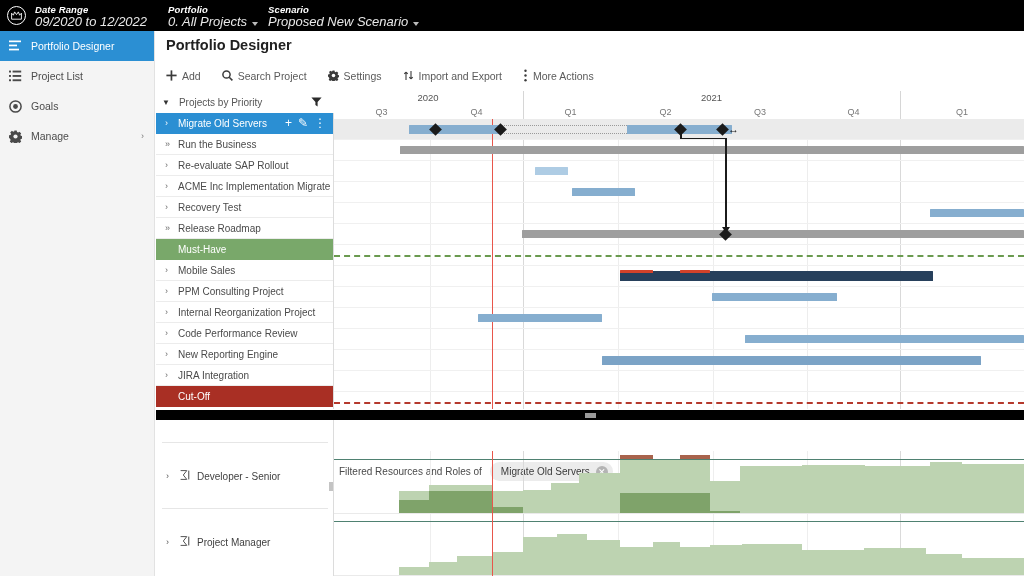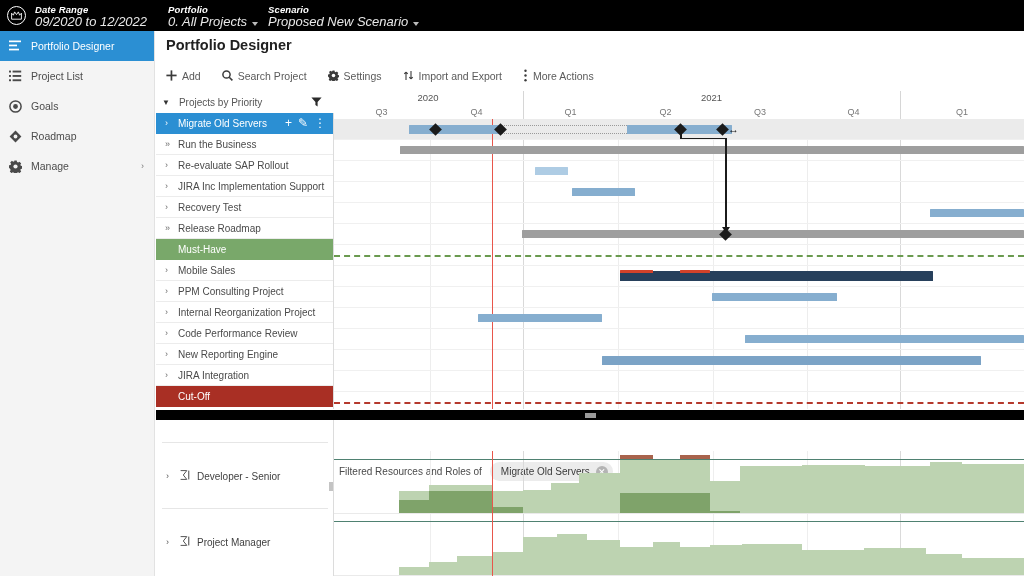--- a/index.html
+++ b/index.html
@@ -263,29 +263,20 @@
             <svg width="13" height="13" viewBox="0 0 13 13">
               <circle cx="6.5" cy="6.5" r="5.6" fill="none" stroke="#4a4a4a" stroke-width="1.5"></circle>
               <circle cx="6.5" cy="6.5" r="2.4" fill="#4a4a4a"></circle>
             </svg>
           </span>
           <span>Goals</span>
         </div>
         <div class="nav-item">
           <span class="ni-icon">
             <svg width="13" height="13" viewBox="0 0 13 13">
-              <path d="M6.5 0.6 L12.4 6.5 L6.5 12.4 L0.6 6.5 Z" fill="#4a4a4a"></path>
-              <circle cx="6.5" cy="6.5" r="1.9" fill="#f4f4f4"></circle>
-            </svg>
-          </span>
-          <span>Roadmap</span>
-        </div>
-        <div class="nav-item">
-          <span class="ni-icon">
-            <svg width="13" height="13" viewBox="0 0 13 13">
               <path d="M5.3 0.5h2.4l.35 1.6 1.1.45 1.35-.85 1.7 1.7-.85 1.35.45 1.1 1.6.35v2.4l-1.6.35-.45 1.1.85 1.35-1.7 1.7-1.35-.85-1.1.45-.35 1.6H5.3l-.35-1.6-1.1-.45-1.35.85-1.7-1.7.85-1.35-.45-1.1L0 7.7V5.3l1.6-.35.45-1.1-.85-1.35 1.7-1.7 1.35.85 1.1-.45Z" fill="#4a4a4a"></path>
               <circle cx="6.5" cy="6.5" r="2.1" fill="#f4f4f4"></circle>
             </svg>
           </span>
           <span>Manage</span>
           <span class="nav-chevron">›</span>
         </div>
       </div>
   </div>
 
@@ -362,21 +353,21 @@
       <div class="pl-row">
         <span class="pl-arrow">»</span>
         <span>Run the Business</span>
       </div>
       <div class="pl-row">
         <span class="pl-arrow">›</span>
         <span>Re-evaluate SAP Rollout</span>
       </div>
       <div class="pl-row">
         <span class="pl-arrow">›</span>
-        <span>JIRA Inc Implementation Support</span>
+        <span>ACME Inc Implementation Migrate</span>
       </div>
       <div class="pl-row">
         <span class="pl-arrow">›</span>
         <span>Recovery Test</span>
       </div>
       <div class="pl-row">
         <span class="pl-arrow">»</span>
         <span>Release Roadmap</span>
       </div>
       <div class="pl-row must">

